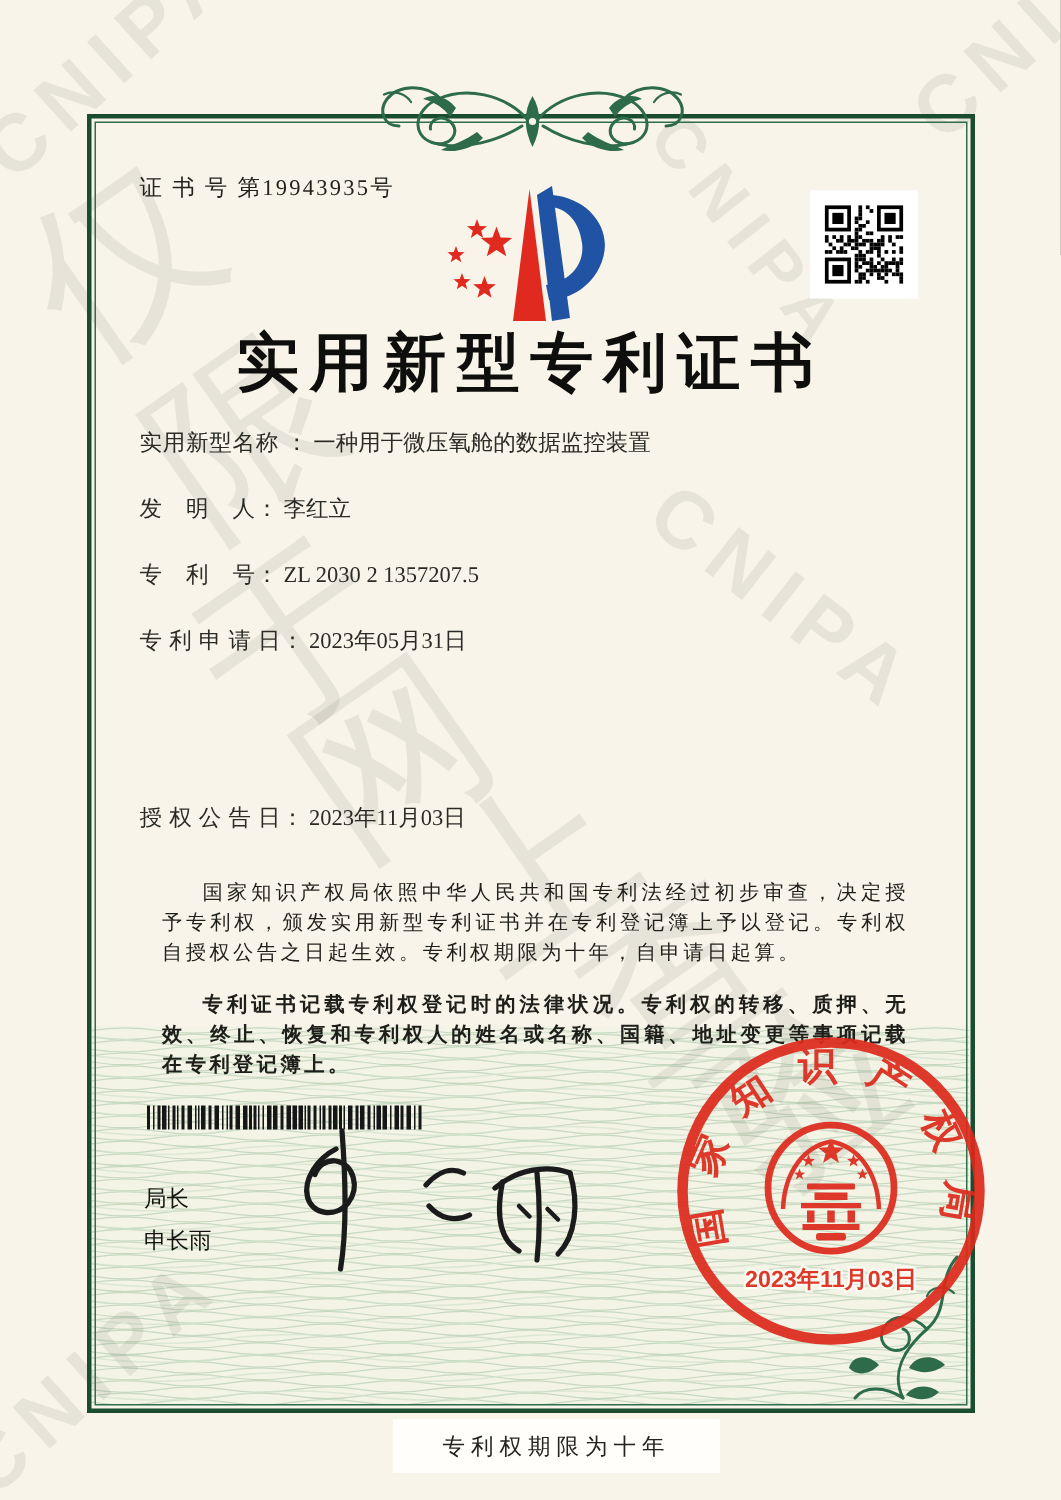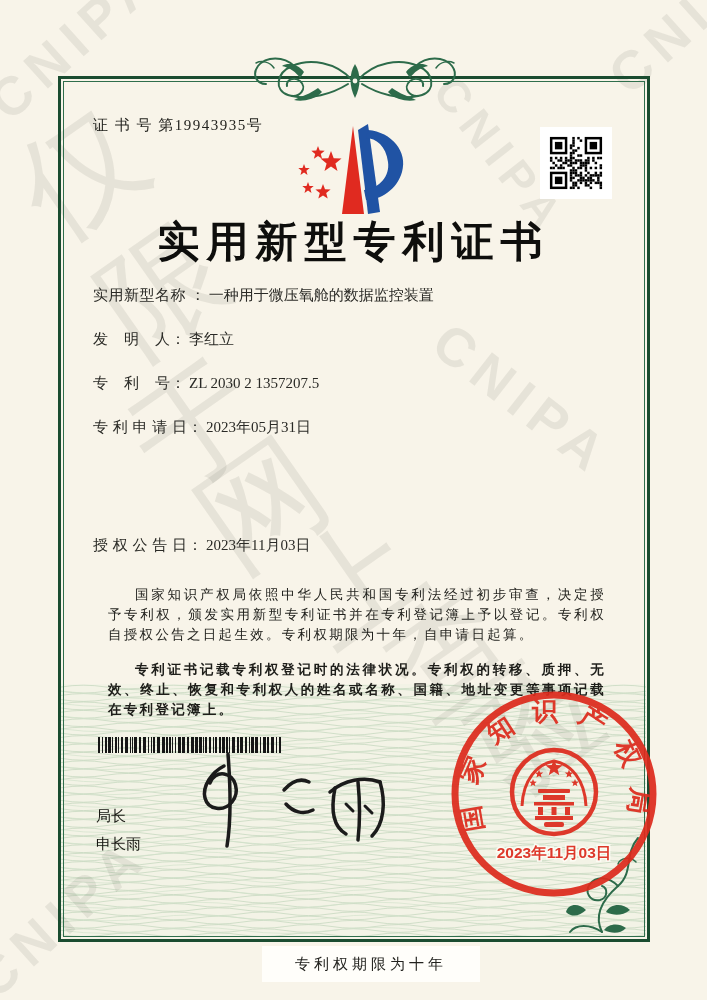--- a/index.html
+++ b/index.html
@@ -43,21 +43,21 @@
   .row .val{margin-left:3px;}
   .pair2{position:absolute;left:264px;top:0;white-space:nowrap;}
 
   .paras{position:absolute;left:93px;top:570px;width:528px;z-index:4;}
   .paras p{margin:15px;font-size:13.5px;line-height:20px;letter-spacing:2.3px;color:#1e1e1a;text-indent:2em;text-align:justify;}
   .paras p + p{margin-top:1px;font-weight:bold;}
 
   .barcode{position:absolute;left:98px;top:737px;width:187px;height:16px;z-index:4;}
   .barcode i{position:absolute;top:0;bottom:0;background:#161616;}
 
-  .signer{position:absolute;left:96px;top:786px;z-index:4;font-family:"Liberation Sans","DejaVu Sans",sans-serif;font-size:15px;line-height:28px;color:#14140f;margin-top:16px;}
+  .signer{position:absolute;left:96px;top:786px;z-index:4;font-family:"Liberation Sans","DejaVu Sans",sans-serif;font-size:15px;line-height:28px;color:#14140f;}
   .signature{position:absolute;left:172px;top:746px;width:228px;height:104px;z-index:4;}
 
   .seal{position:absolute;left:444px;top:684px;width:220px;height:220px;z-index:5;opacity:.92;}
   .seal-text{font-size:26px;font-weight:bold;letter-spacing:18px;fill:var(--red,#dd2a1c);font-family:"Liberation Serif",serif;}
   .seal-date{font-size:15.5px;font-weight:bold;fill:var(--red,#dd2a1c);paint-order:stroke;stroke:#fdfdf6;stroke-width:3px;font-family:"Liberation Sans",sans-serif;}
 
   .page-footer{position:absolute;left:0;right:0;top:905px;z-index:4;text-align:center;font-size:12.5px;letter-spacing:2px;color:#33332e;}
   .note-box{position:absolute;left:262px;top:946px;width:218px;height:36px;z-index:4;background:#fffefa;display:flex;align-items:center;justify-content:center;}
   .note-box span{font-size:15px;letter-spacing:4px;color:#22221e;}
 </style>

